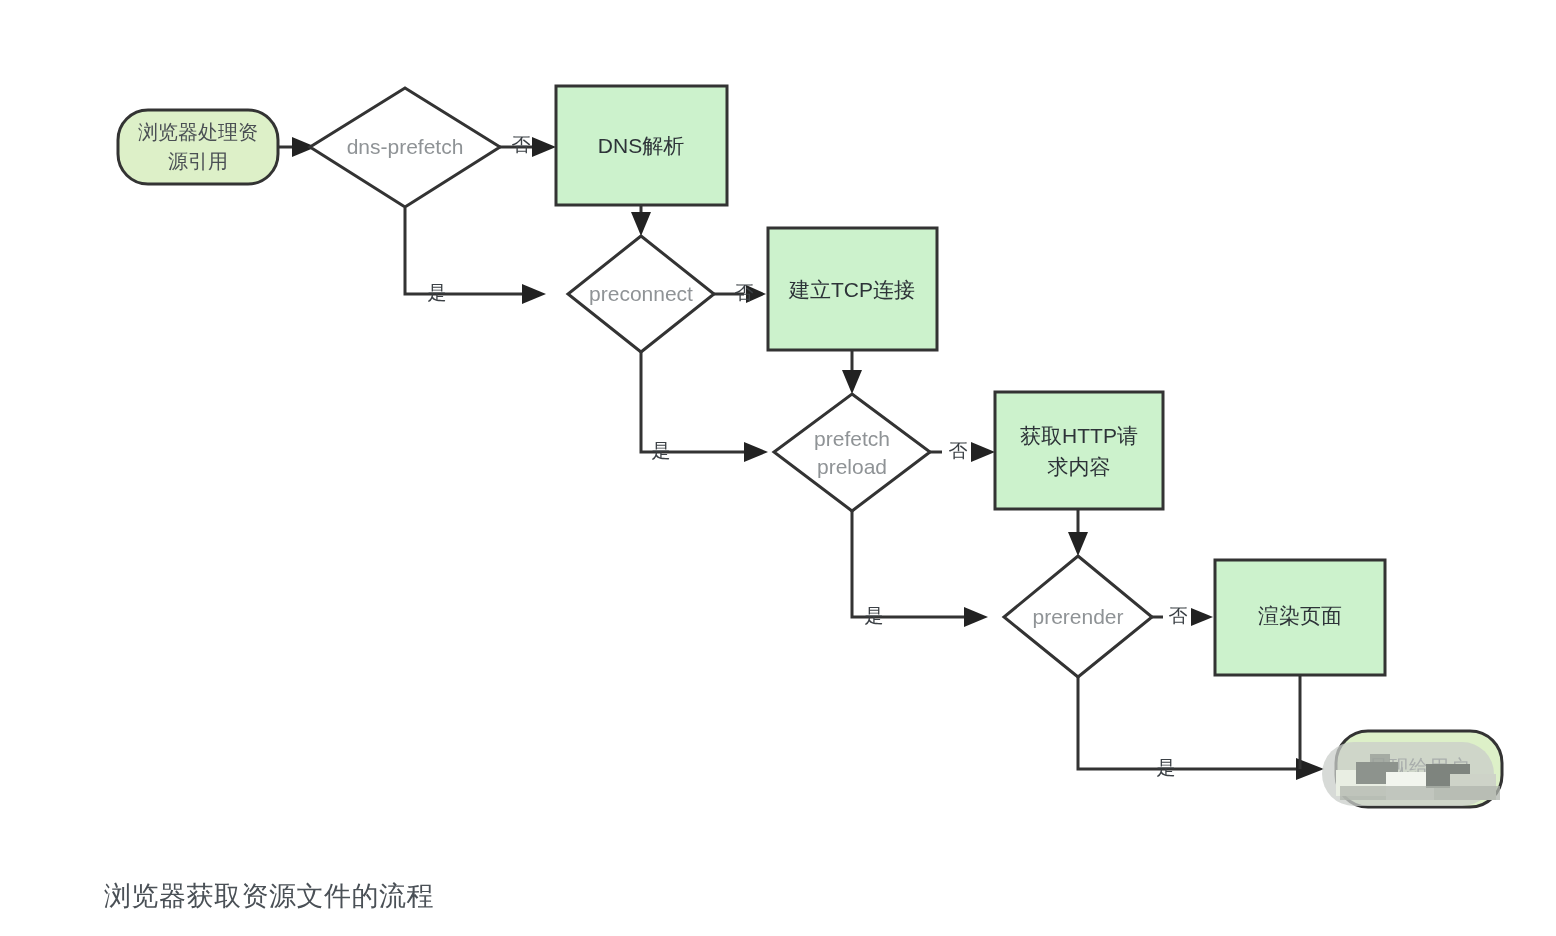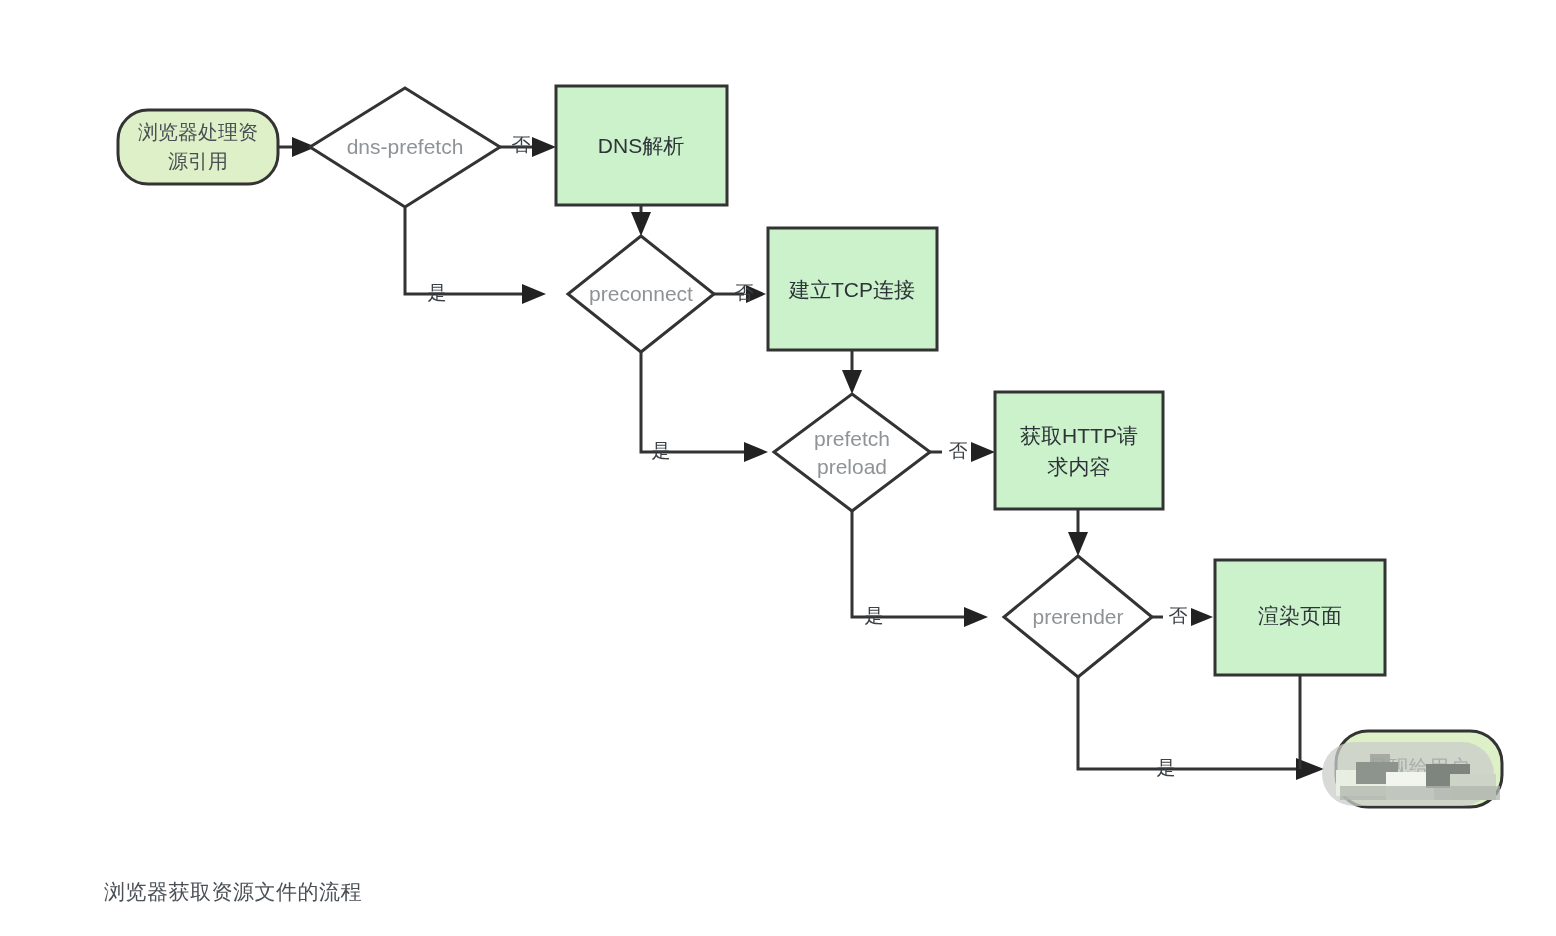--- a/index.html
+++ b/index.html
@@ -71,21 +71,21 @@
   .label-edge {
     font-size: 19px;
     fill: #3b4045;
     text-anchor: middle;
     dominant-baseline: middle;
   }
   .caption-text {
     position: absolute;
     left: 104px;
     top: 878px;
-    font-size: 21px;
+    font-size: 27px;
     color: #4a5056;
     letter-spacing: 0.5px;
     white-space: nowrap;
   }
   
   .glitch-layer {
     position: absolute;
     left: 1330px;
     top: 726px;
     width: 180px;

